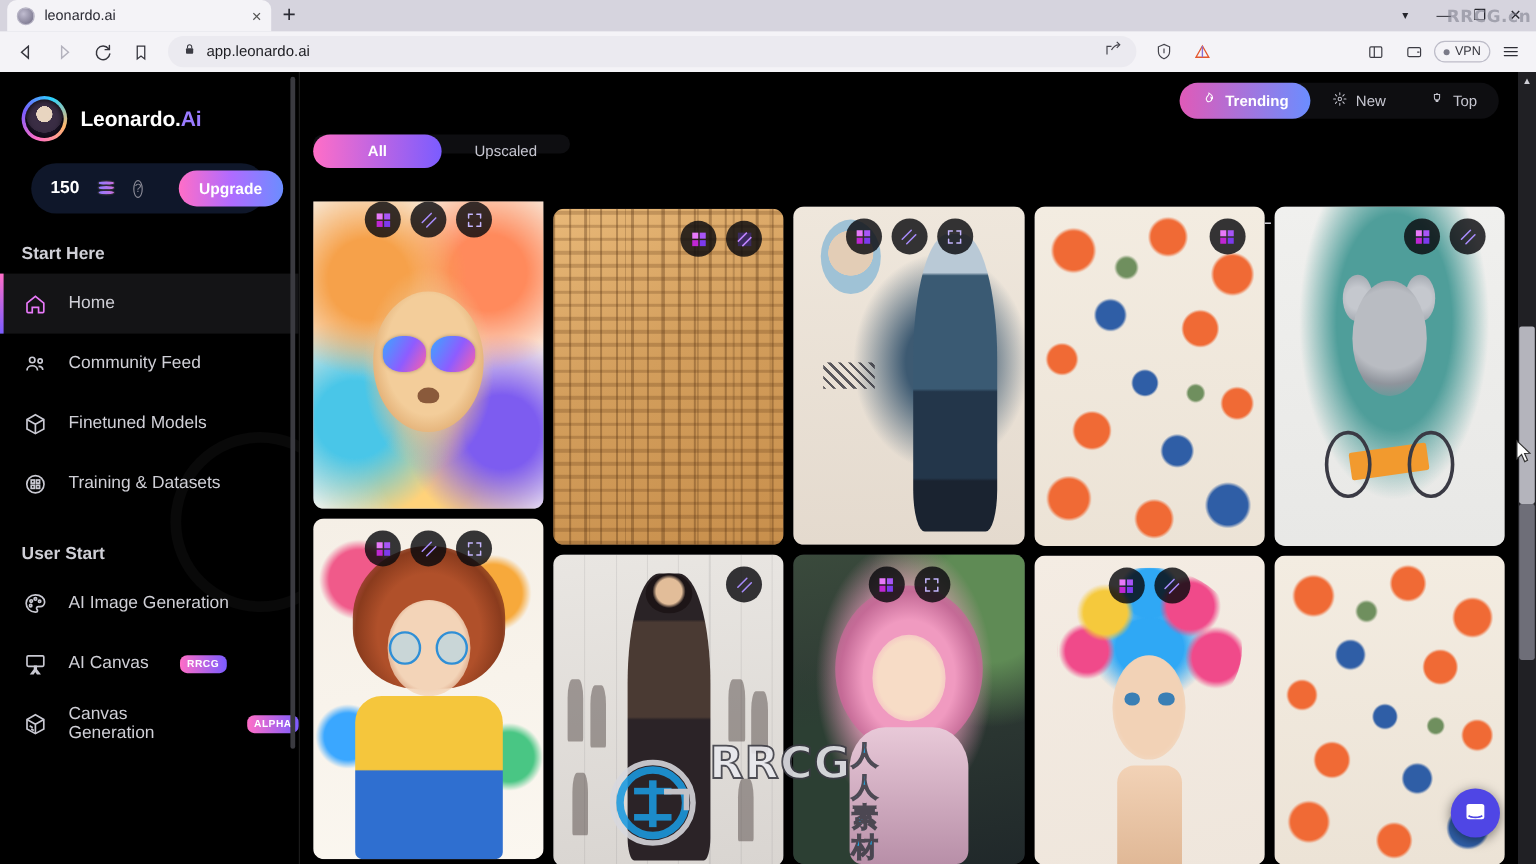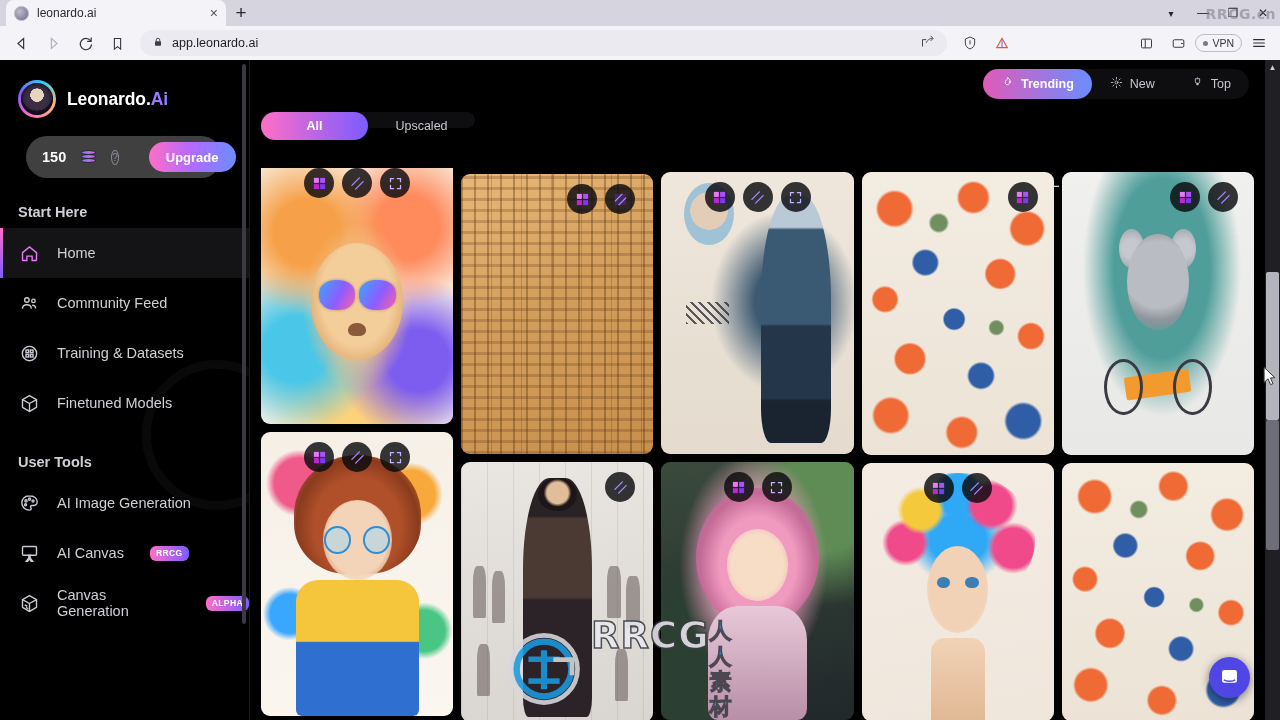--- a/index.html
+++ b/index.html
@@ -74,21 +74,21 @@
   }
   .brand-avatar-inner {
     width:32px;height:32px;border-radius:50%;
     background: radial-gradient(circle at 50% 38%, #e8d5c0 0 26%, #3a2d44 27% 60%, #1a1226 61%);
     box-shadow: inset 0 0 5px #000;
   }
   .brand-name { font-size:17.5px; font-weight:bold; color:#fff; letter-spacing:-0.1px; }
   .brand-name .ai { color:#9a7bff; }
 
   .credits-pill {
-    margin:18px 0 0 26px; width:196px; height:42px; background:#404040;
+    margin:18px 0 0 26px; width:196px; height:42px; background:#0f172a;
     border-radius:21px; display:flex; align-items:center; padding:0 6px 0 16px; gap:15px;
   }
   .credits-num { font-size:14.5px;font-weight:bold;color:#fff; }
   .coin { width:15px;height:14px; position:relative; flex:0 0 auto; }
   .coin i { position:absolute; left:0; width:15px;height:5px;border-radius:50%;
             background:linear-gradient(90deg,#8f7bff,#c86ee0); border:0.5px solid #2a2a33; }
   .coin i:nth-child(1){top:0}.coin i:nth-child(2){top:4px}.coin i:nth-child(3){top:8px}
   .help-circle {
     width:15px;height:15px;border-radius:50%;border:1.2px solid #8a8a96;
     color:#8a8a96;font-size:10px;display:flex;align-items:center;justify-content:center;cursor:pointer;
@@ -497,41 +497,41 @@
               <path d="M15 14c2.4 0 4 1.4 4 3.6"></path>
             </svg>
         </span>
         <span>Community Feed</span>
       </div>
 
 
       <div class="nav-item">
         <span class="nav-ico">
           <svg viewBox="0 0 24 24">
+              <path d="M12 3l8 4.5v9L12 21l-8-4.5v-9z"></path>
+              <path d="M12 12l8-4.5M12 12v9M12 12L4 7.5"></path>
+            </svg>
+        </span>
+        <span>Finetuned Models</span>
+      </div>
+
+      <div class="nav-item">
+        <span class="nav-ico">
+          <svg viewBox="0 0 24 24">
               <circle cx="12" cy="12" r="8.2"></circle>
               <rect x="8" y="8" width="3" height="3"></rect>
               <rect x="13" y="8" width="3" height="3"></rect>
               <rect x="8" y="13" width="3" height="3"></rect>
               <rect x="13" y="13" width="3" height="3"></rect>
             </svg>
         </span>
         <span>Training &amp; Datasets</span>
       </div>
 
-      <div class="nav-item">
-        <span class="nav-ico">
-          <svg viewBox="0 0 24 24">
-              <path d="M12 3l8 4.5v9L12 21l-8-4.5v-9z"></path>
-              <path d="M12 12l8-4.5M12 12v9M12 12L4 7.5"></path>
-            </svg>
-        </span>
-        <span>Finetuned Models</span>
-      </div>
-
-      <div class="sec-label">User Tools</div>
+      <div class="sec-label">User Start</div>
 
       <div class="nav-item">
         <span class="nav-ico">
           <svg viewBox="0 0 24 24" fill="currentColor" stroke="none">
               <path d="M12 3.2c-5 0-8.8 3.6-8.8 8S7 19.6 12 19.6c1.2 0 2-.7 2-1.6 0-.5-.2-.8-.5-1.1-.3-.3-.4-.6-.4-1 0-.9.7-1.6 1.7-1.6h1.7c2.4 0 4.3-1.9 4.3-4.3 0-3.9-3.6-6.8-8.8-6.8z"></path>
               <circle cx="8" cy="9" r="1.25" fill="#000"></circle>
               <circle cx="12" cy="7" r="1.25" fill="#000"></circle>
               <circle cx="16" cy="9.2" r="1.15" fill="#000"></circle>
               <circle cx="7.5" cy="13.4" r="1.15" fill="#000"></circle>
             </svg>

